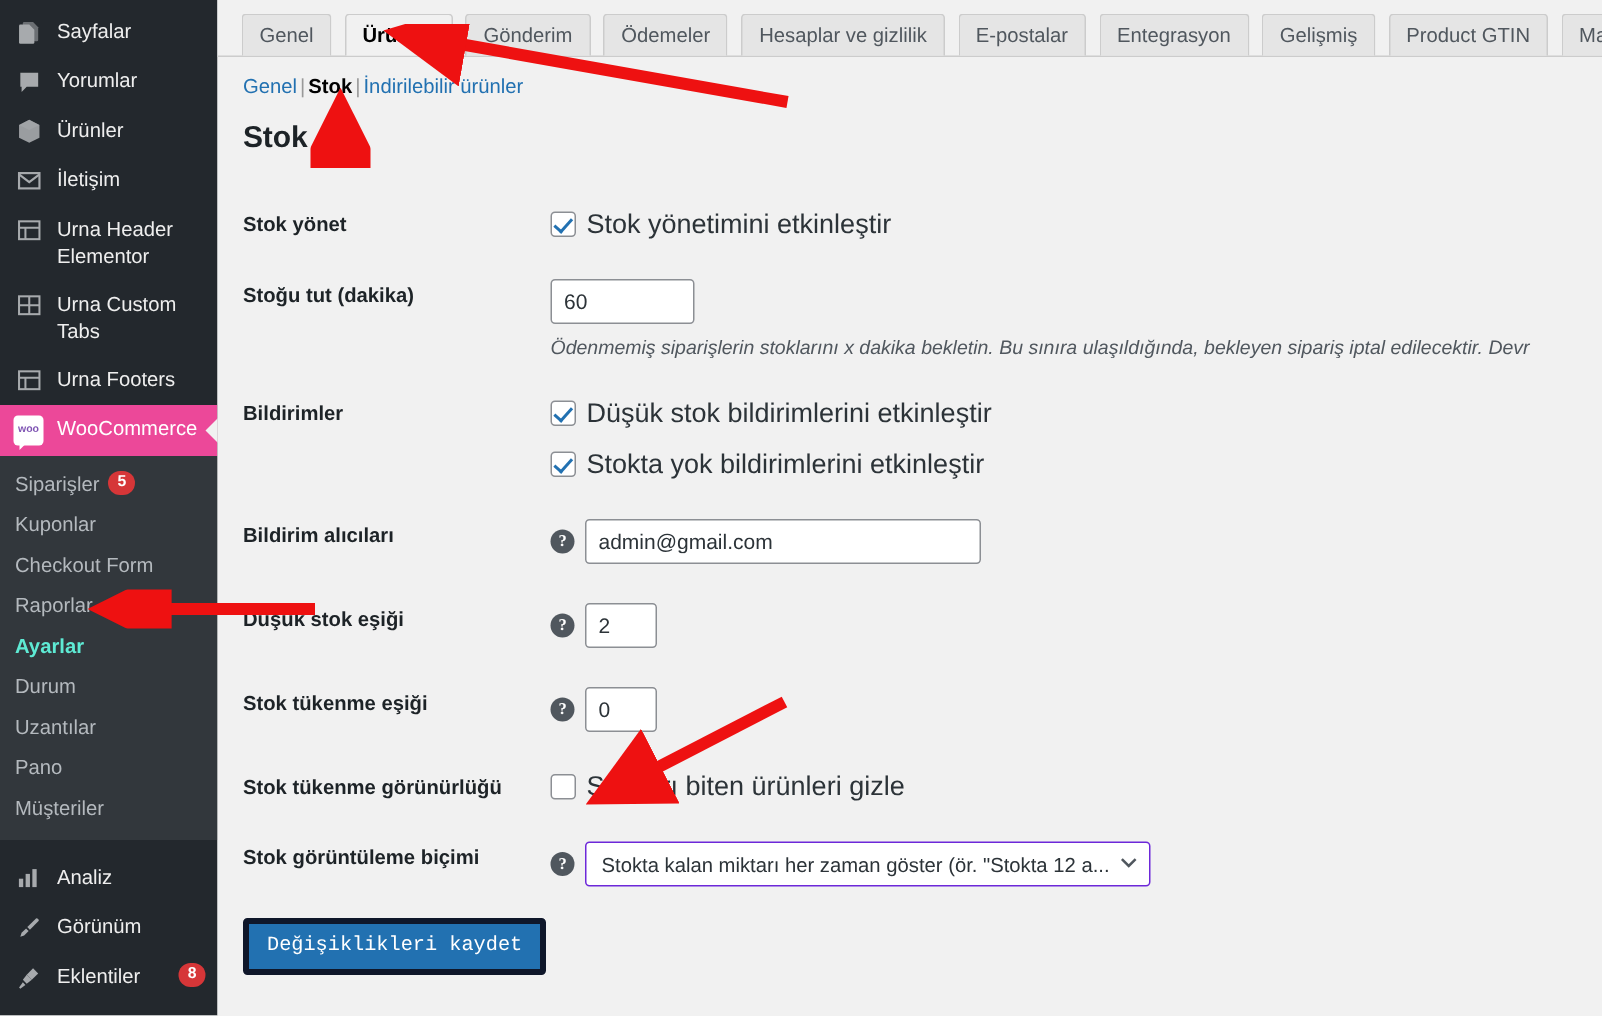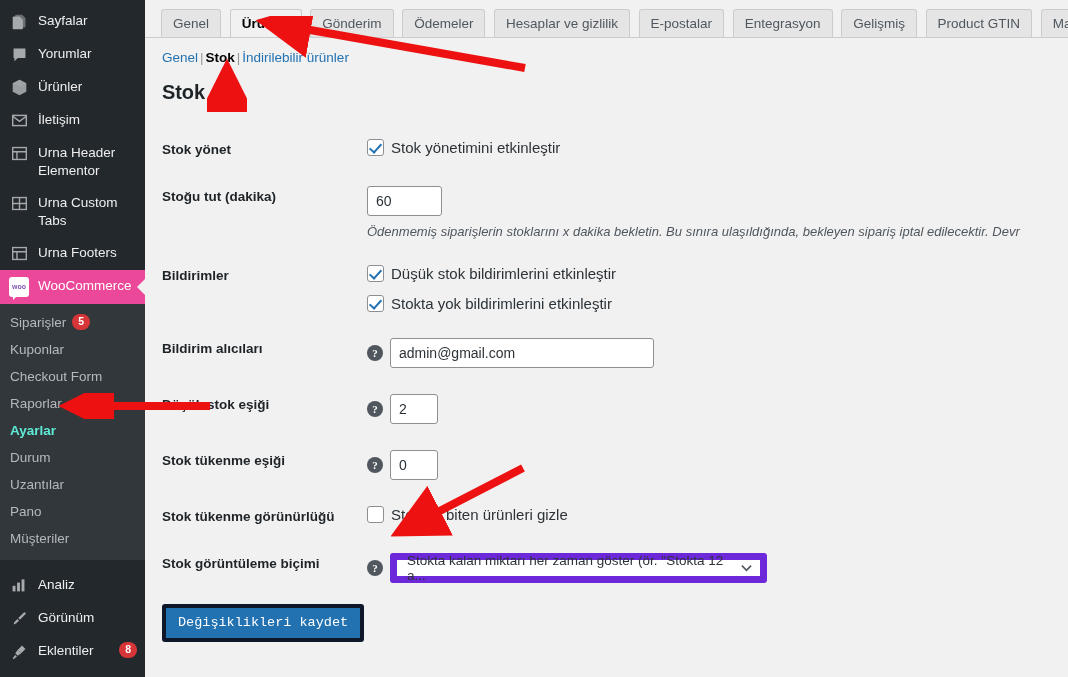--- a/index.html
+++ b/index.html
@@ -175,54 +175,54 @@
     border: 1px solid #8c8f94;
     border-radius: 3px;
     background: #fff;
     padding: 5px 8px;
     font-size: 14px;
     color: #2c3338;
     font-family: "Liberation Sans", sans-serif;
     height: 30px;
   }
   .w-small { width: 48px; }
-  .w-med   { width: 75px; }
+  .w-med   { width: 96px; }
   .w-large { width: 264px; }
 
   .cbx {
     width: 17px; height: 17px; min-width: 17px;
     border: 1px solid #8c8f94;
     border-radius: 3px;
     background: #fff;
     display: inline-flex; align-items: center; justify-content: center;
     cursor: pointer;
     position: relative;
   }
   .cbx.checked::after {
     content: "";
     position: absolute;
     width: 5px; height: 10px;
     border: solid #2271b1;
     border-width: 0 2.3px 2.3px 0;
     transform: rotate(42deg);
     margin-top: -2px;
   }
-  .cbx-label { font-size: 15px; color: #2c3338; cursor: pointer; }
+  .cbx-label { font-size: 18px; color: #2c3338; cursor: pointer; }
   .cbx-stack { display: flex; flex-direction: column; gap: 13px; }
 
   .desc {
     font-style: italic;
     font-size: 13px;
     color: #50575e;
     margin-top: 8px;
     white-space: nowrap;
   }
 
   .select-box {
-    border: 7px solid #6d28d9;
+    border: 1px solid #6d28d9;
     border-radius: 3px;
     background: #fff;
     height: 30px;
     width: 377px;
     display: flex; align-items: center;
     padding: 0 8px 0 10px;
     font-size: 13.5px;
     color: #2c3338;
     cursor: pointer;
     justify-content: space-between;

